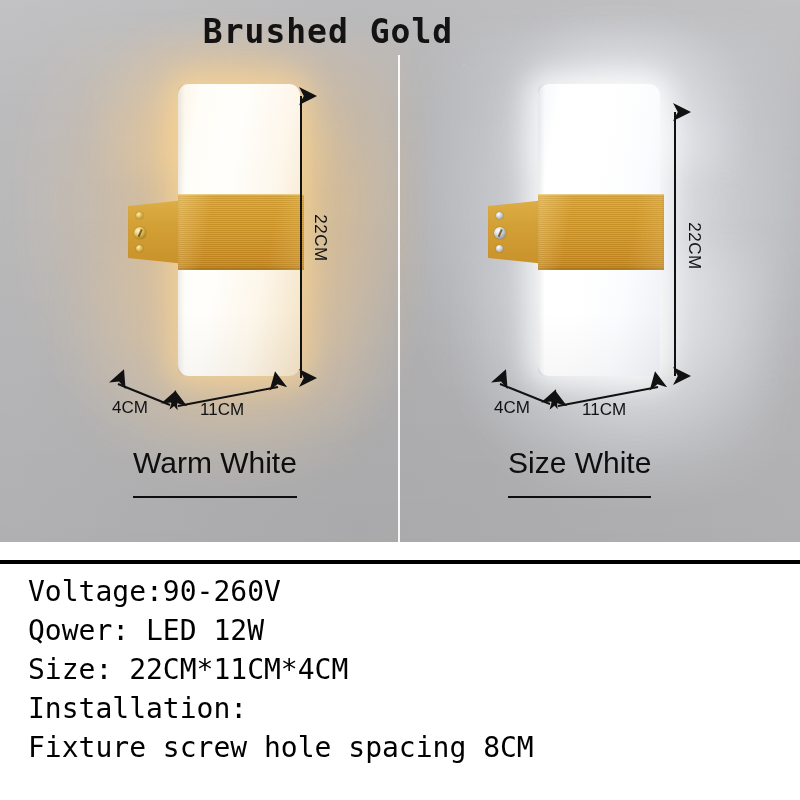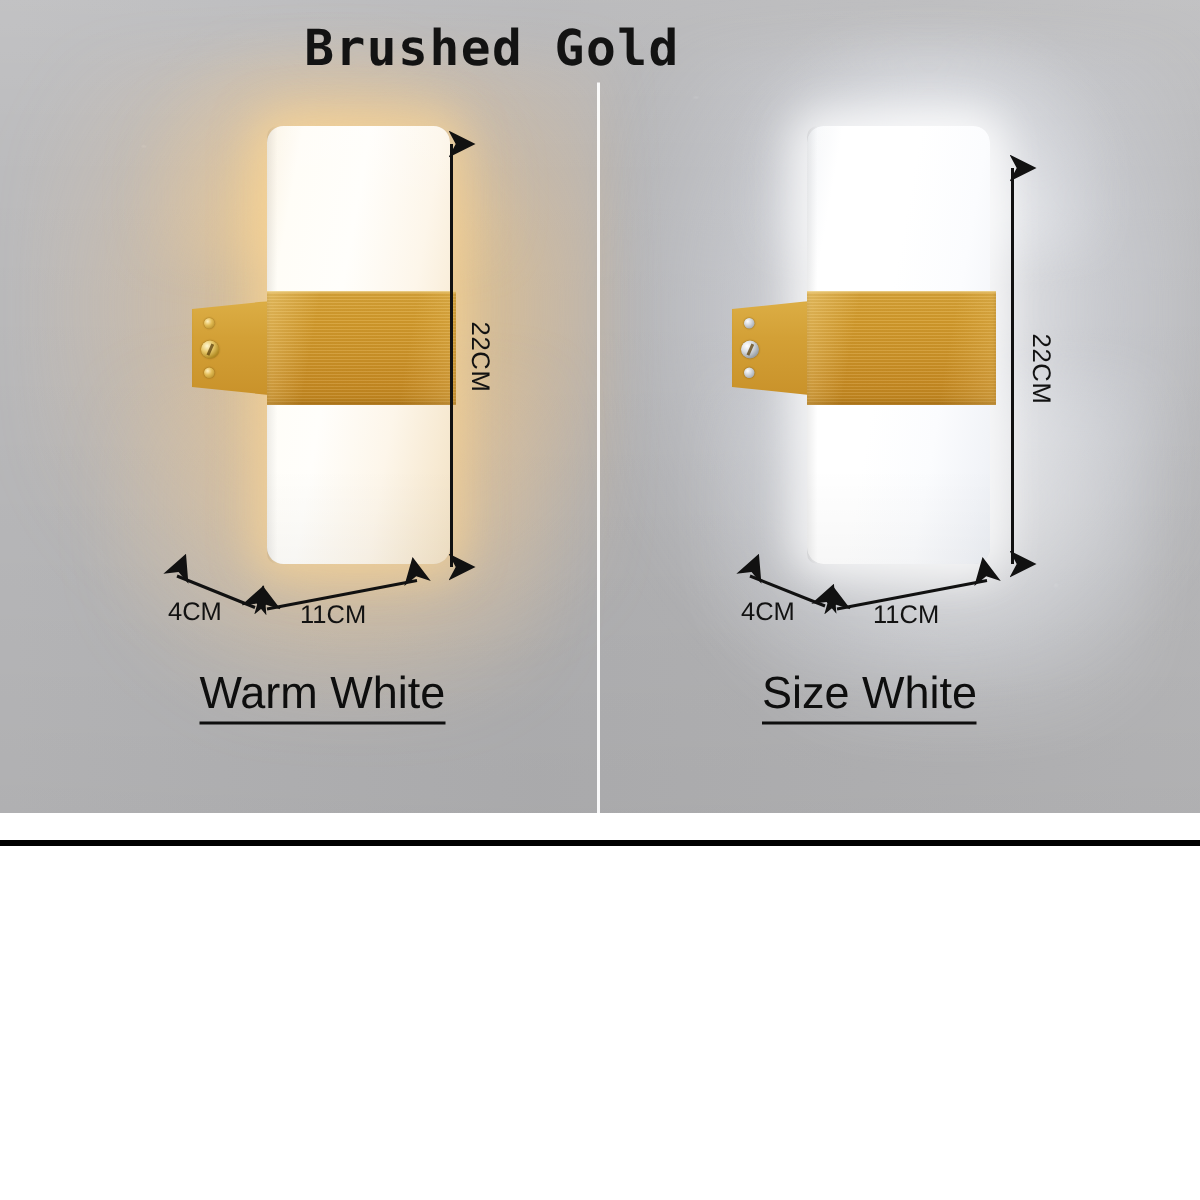--- a/index.html
+++ b/index.html
@@ -181,21 +181,21 @@
 
   
   .caption{
     position:absolute;color:#0e0e0e;font-size:30px;
     font-family:"Liberation Sans",sans-serif;
     white-space:nowrap;
   }
   .caption span{
     display:inline-block;
     border-bottom:2px solid #0e0e0e;
-    padding-bottom:1px;
+    padding-bottom:16px;
   }
 
   
   .spec-rule{
     position:absolute;left:0;top:560px;width:800px;height:4px;background:#000;
   }
   .spec{
     position:absolute;left:28px;top:572px;width:756px;
     font-family:"DejaVu Sans Mono","Liberation Mono",monospace;
     font-size:28px;color:#000;line-height:39px;
@@ -288,14 +288,21 @@
       <span>Warm White</span>
     </div>
     <div class="caption" style="left:508px;top:446px;">
       <span>Size White</span>
     </div>
 
     <div class="title">Brushed Gold</div>
   </div>
 
   <div class="spec-rule"></div>
+  <div class="spec">
+    <div>Voltage:90-260V</div>
+    <div>Qower: LED 12W</div>
+    <div>Size: 22CM*11CM*4CM</div>
+    <div>Installation:</div>
+    <div>Fixture screw hole spacing 8CM</div>
+  </div>
 
 </div>
 
 </body></html>

